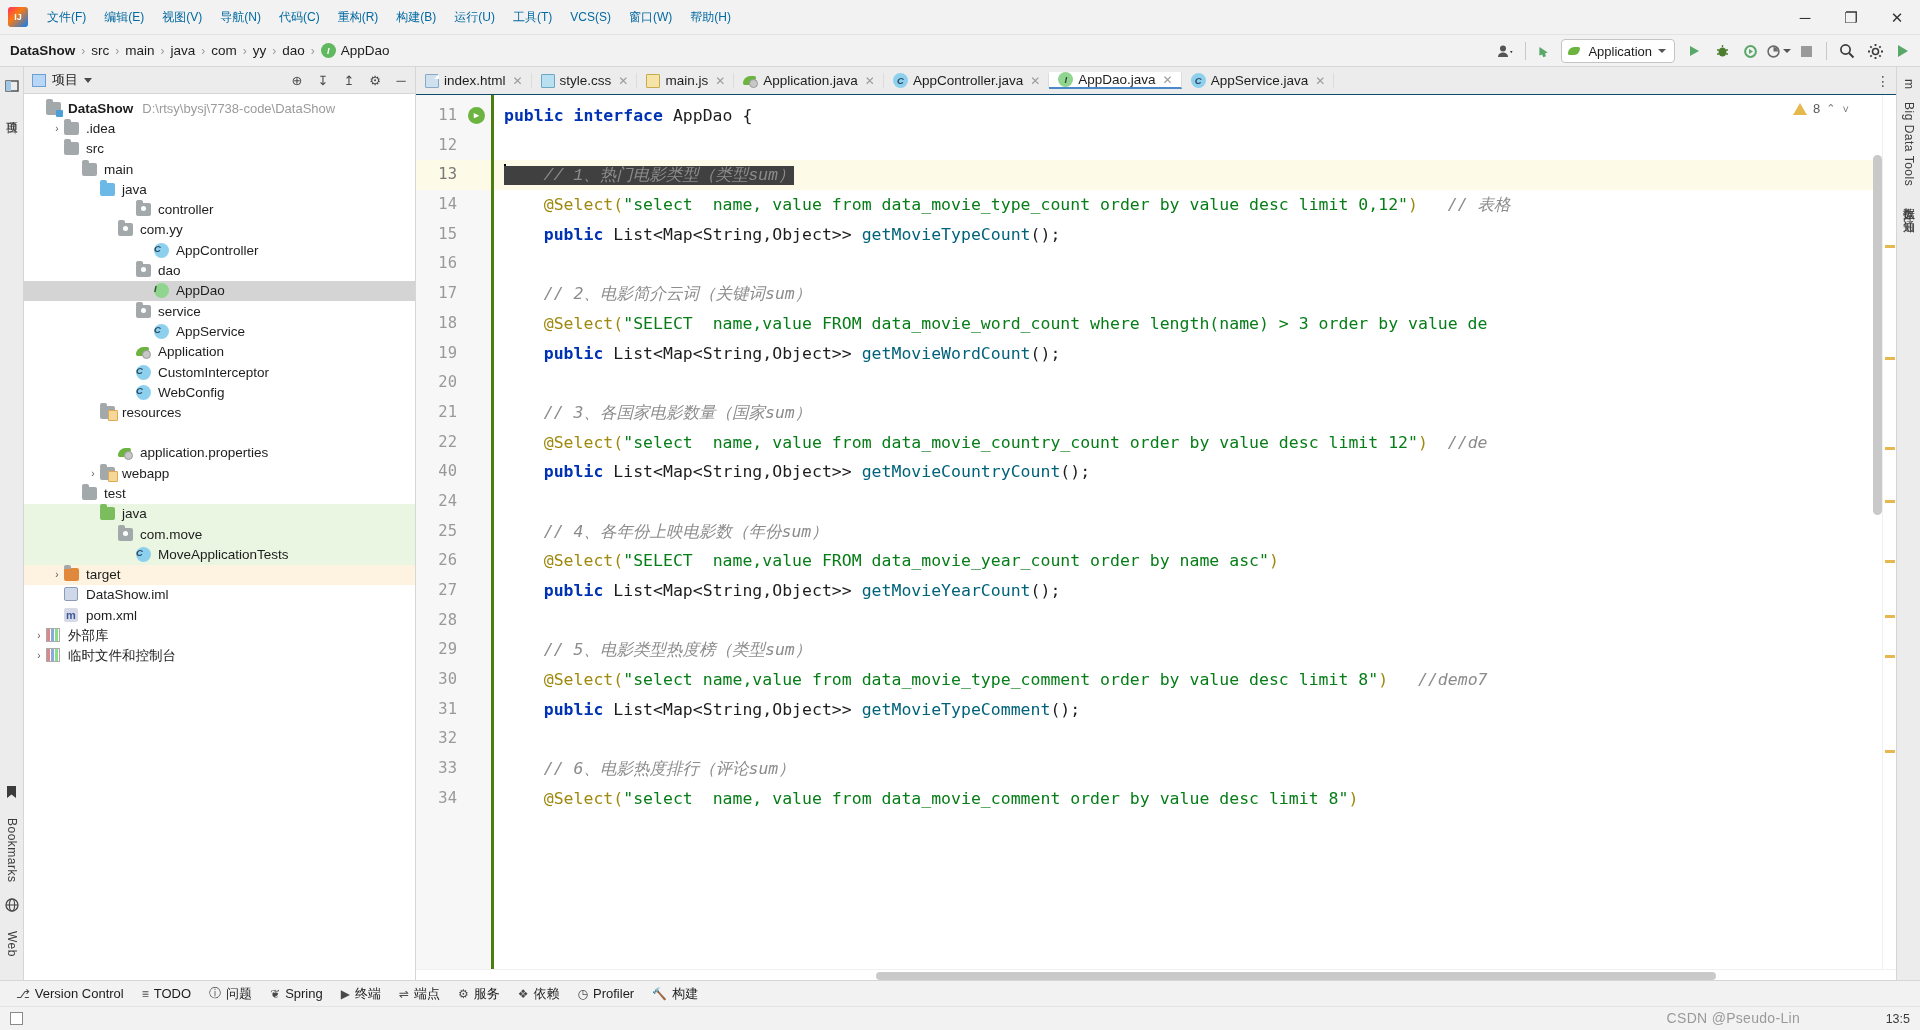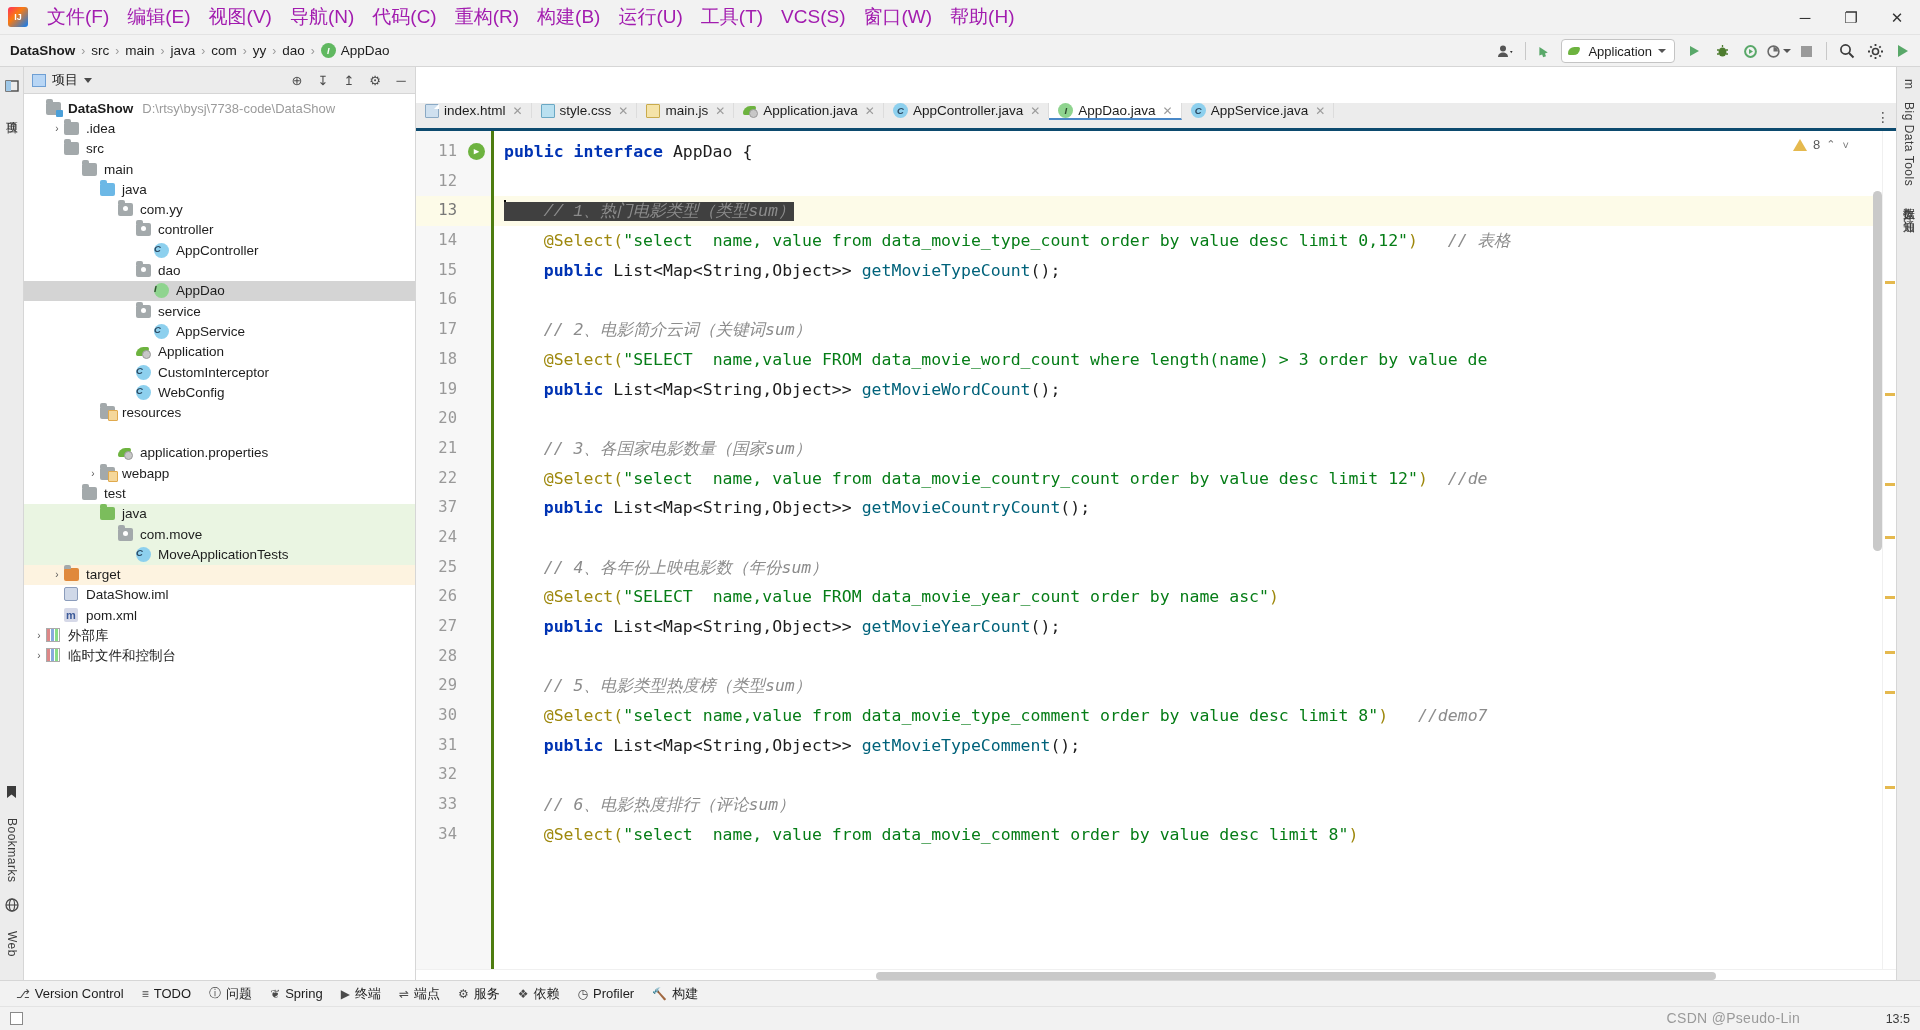--- a/index.html
+++ b/index.html
@@ -22,21 +22,21 @@
   .ij-logo {
     width: 20px; height: 20px; margin-right: 10px; border-radius: 3px;
     background: linear-gradient(135deg,#fe315d 0%,#f97a12 40%,#087cfa 100%);
     position: relative; flex: none;
   }
   .ij-logo::after {
     content: "IJ"; position: absolute; inset: 0; color:#fff;
     font-size: 9px; font-weight: bold; display:flex; align-items:center; justify-content:center;
   }
   .menu-item {
-    padding: 4px 9px; font-size: 19px; color: #a21caf; white-space: nowrap; cursor: default;
+    padding: 4px 9px; font-size: 12px; color: #0369a1; white-space: nowrap; cursor: default;
   }
   .win-title {
     position: absolute; left: 0; right: 0; text-align: center;
     font-size: 14px; color: #6e6e6e; pointer-events: none;
   }
   .win-buttons { position: absolute; right: 0; top: 0; height: 35px; display: flex; }
   .win-btn { width: 46px; height: 35px; display: flex; align-items: center; justify-content: center;
     font-size: 15px; color: #333; }
 
   
@@ -131,22 +131,22 @@
   .mvn-ico { width:14px;height:14px;background:#d6d9e8;border-radius:2px; position:relative; }
   .mvn-ico::after { content:"m"; position:absolute; inset:0; display:flex;align-items:center;justify-content:center; color:#3c5a99; font-size:11px; font-weight:bold;}
   .lib-ico { width:14px;height:14px; background:linear-gradient(90deg,#d88 0 3px,#fff 3px 4px,#8ad 4px 7px,#fff 7px 8px,#8d8 8px 11px,#fff 11px 12px,#dc8 12px 14px); border:1px solid #aaa;}
   .tname { color: #1d1d1d; }
   .tname.bold { font-weight: bold; }
   .tpath { color: #9b9b9b; margin-left: 9px; font-size: 13px; }
 
   
   .editor-col { flex: 1; display: flex; flex-direction: column; min-width: 0; background: #fff; }
   .tabbar {
-    height: 28px; background: #ececec; display: flex; align-items: flex-start;
-    border-bottom: 3px solid #0c4a6e; position: relative; overflow: hidden; margin-top: 36px;
+    height: 28px; background: #ececec; display: flex; align-items: center;
+    border-bottom: 1px solid #0c4a6e; position: relative; overflow: hidden;
   }
   .tab {
     display: flex; align-items: center; gap: 5px; padding: 0 8px 0 9px;
     font-size: 13.5px; color: #1d1d1d; white-space: nowrap; border-right: 1px solid #dcdcdc;
   }
   .tab.active { background: #fff; border-bottom: 2px solid #4a88c7; }
   .tab .x { color: #9a9a9a; font-size: 12px; margin-left: 2px; }
   .tabicon { width: 14px; height: 14px; flex: none; position: relative; }
   .ti-file { background: #cfe0ef; border: 1px solid #8aa9c4; border-radius: 1px; }
   .ti-file::after { content:""; position:absolute; right:-1px; top:-1px; border-width:0 0 5px 5px; border-style:solid; border-color:transparent transparent #fff transparent; }
@@ -433,33 +433,33 @@
             </span>
             <span class="tname">main</span>
           </div>
           <div class="tree-row" style="padding-left: 62px;">
             <span class="arrow">ⱟ</span>
             <span class="ticon">
               <span class="folder blue" style="display: block; width: 15px;"></span>
             </span>
             <span class="tname">java</span>
           </div>
+          <div class="tree-row" style="padding-left: 98px;">
+            <span class="arrow">ⱟ</span>
+            <span class="ticon">
+              <span class="folder pkg" style="display: block; width: 15px;"></span>
+            </span>
+            <span class="tname">controller</span>
+          </div>
           <div class="tree-row" style="padding-left: 80px;">
             <span class="arrow">ⱟ</span>
             <span class="ticon">
               <span class="folder pkg" style="display: block; width: 15px;"></span>
             </span>
             <span class="tname">com.yy</span>
-          </div>
-          <div class="tree-row" style="padding-left: 98px;">
-            <span class="arrow">ⱟ</span>
-            <span class="ticon">
-              <span class="folder pkg" style="display: block; width: 15px;"></span>
-            </span>
-            <span class="tname">controller</span>
           </div>
           <div class="tree-row" style="padding-left: 116px;">
             <span class="arrow none">›</span>
             <span class="ticon">
               <span class="cls-ico" style="display: block;">C</span>
             </span>
             <span class="tname">AppController</span>
           </div>
           <div class="tree-row" style="padding-left: 98px;">
             <span class="arrow">ⱟ</span>
@@ -644,21 +644,21 @@
             <div class="gline hl">13</div>
             <div class="gline">14</div>
             <div class="gline">15</div>
             <div class="gline">16</div>
             <div class="gline">17</div>
             <div class="gline">18</div>
             <div class="gline">19</div>
             <div class="gline">20</div>
             <div class="gline">21</div>
             <div class="gline">22</div>
-            <div class="gline">37</div>
+            <div class="gline">40</div>
             <div class="gline">24</div>
             <div class="gline">25</div>
             <div class="gline">26</div>
             <div class="gline">27</div>
             <div class="gline">28</div>
             <div class="gline">29</div>
             <div class="gline">30</div>
             <div class="gline">31</div>
             <div class="gline">32</div>
             <div class="gline">33</div>

